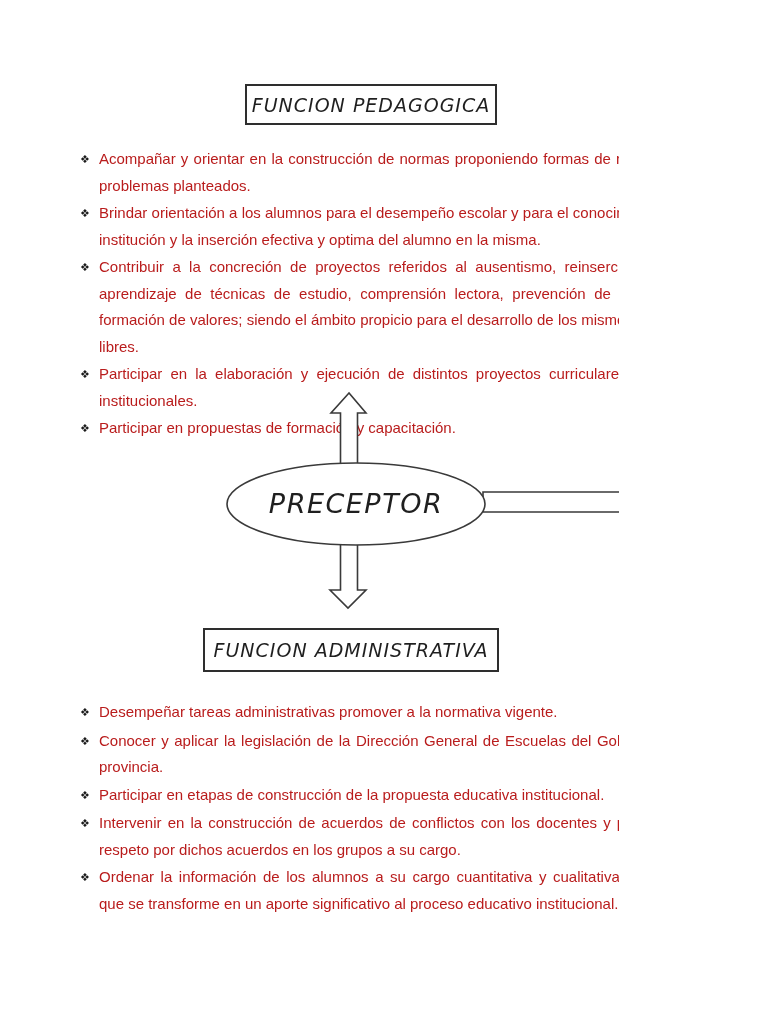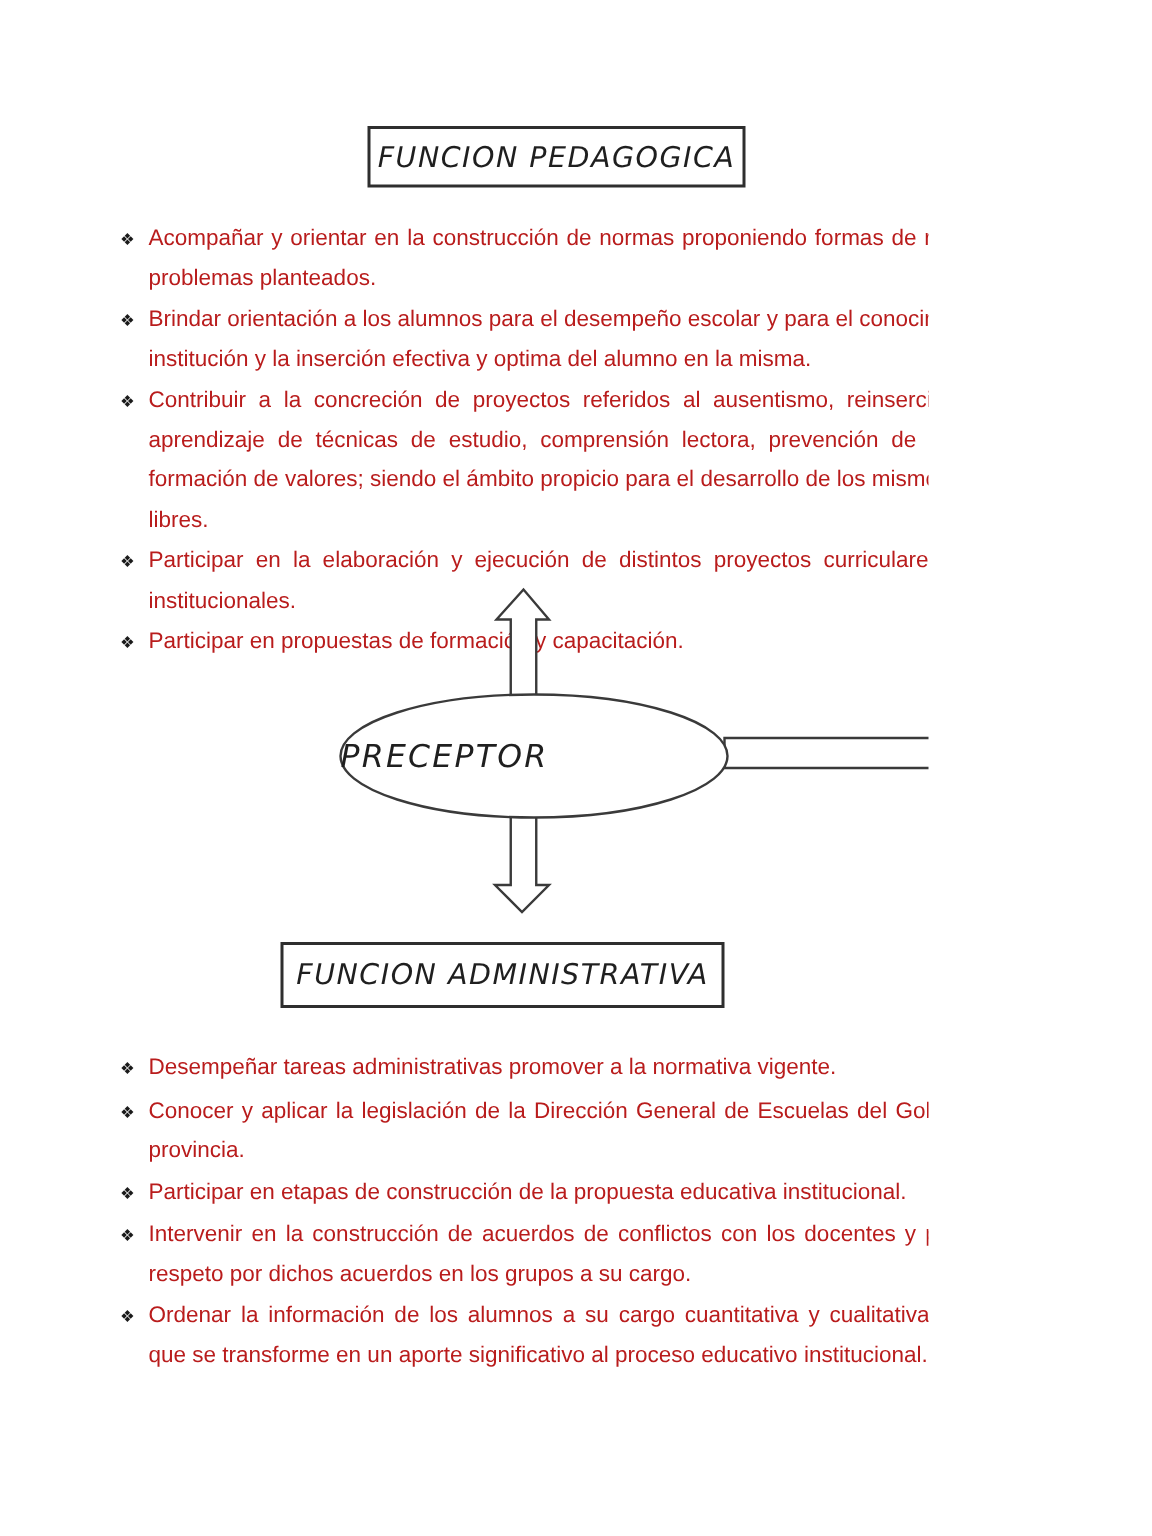--- a/index.html
+++ b/index.html
@@ -5,21 +5,21 @@
   html,body { margin:0; padding:0; background:#ffffff; }
   .page {
     position:relative; width:619px; height:1024px; background:#ffffff;
     font-family:"Liberation Sans", sans-serif; color:#262626; overflow:hidden;
   }
   .title-box {
     position:absolute; border:2px solid #2e2e2e; background:#ffffff;
     display:flex; align-items:center; justify-content:center;
   }
   .box-pedagogica { left:245px; top:84px;  width:248px; height:37px; }
-  .box-administrativa { left:187px; top:628px; width:292px; height:40px; }
+  .box-administrativa { left:203px; top:628px; width:292px; height:40px; }
   .comic {
     font-family:"DejaVu Sans", sans-serif; font-style:italic;
     color:#1f1f1f; letter-spacing:1px; white-space:nowrap;
   }
   .title-text { font-size:19px; }
   .list { position:absolute; left:80px; width:618px; }
   .list-pedagogica { top:146px; }
   .list-administrativa { top:699px; }
   .li { display:flex; margin-bottom:1px; }
   .bullet {
@@ -27,21 +27,21 @@
     color:#1a1a1a; font-family:"DejaVu Sans", sans-serif;
   }
   .li-text {
     flex:1; font-size:15px; line-height:26.5px; text-align:justify;
     color:#b91c1c;
   }
   .diagram { position:absolute; left:0; top:390px; width:768px; height:230px; }
   .diagram polygon, .diagram ellipse { fill:#ffffff; stroke:#3a3a3a; stroke-width:1.6; }
   .preceptor-label {
     position:absolute; left:227px; top:487px; width:258px; height:34px;
-    line-height:34px; font-size:21px; letter-spacing:1.5px;
+    line-height:34px; text-align:center; font-size:27px; letter-spacing:1.5px;
   }
 </style>
 </head>
 <body>
 
 <div class="page">
 
   <div class="title-box box-pedagogica">
     <span class="comic title-text">FUNCION PEDAGOGICA</span>
   </div>

